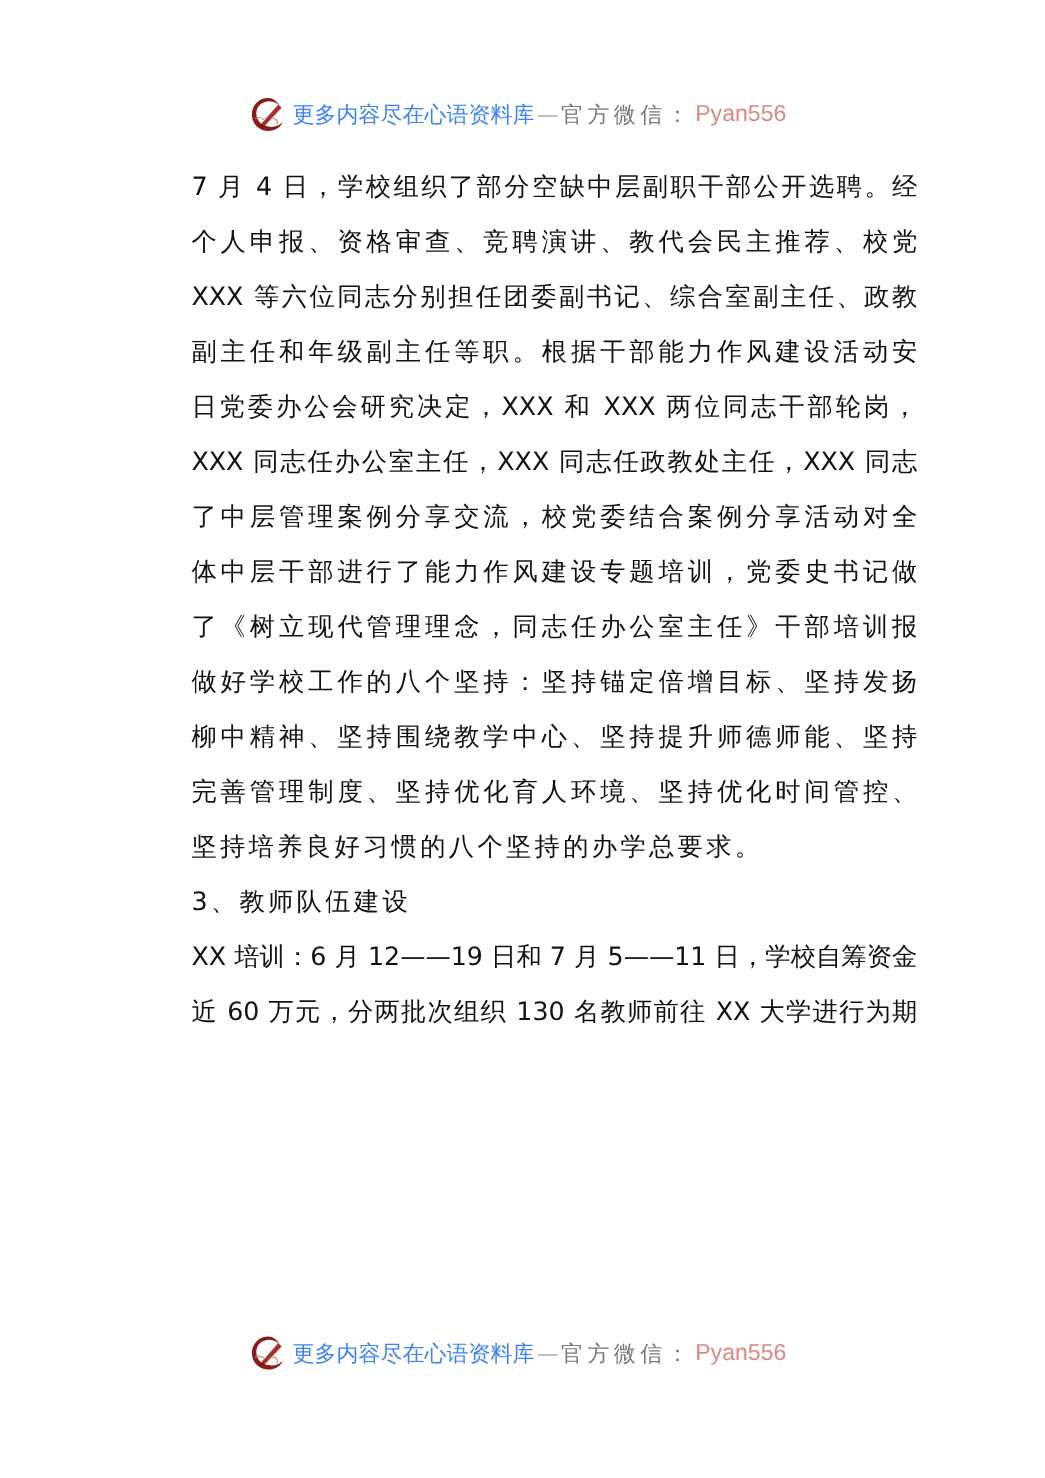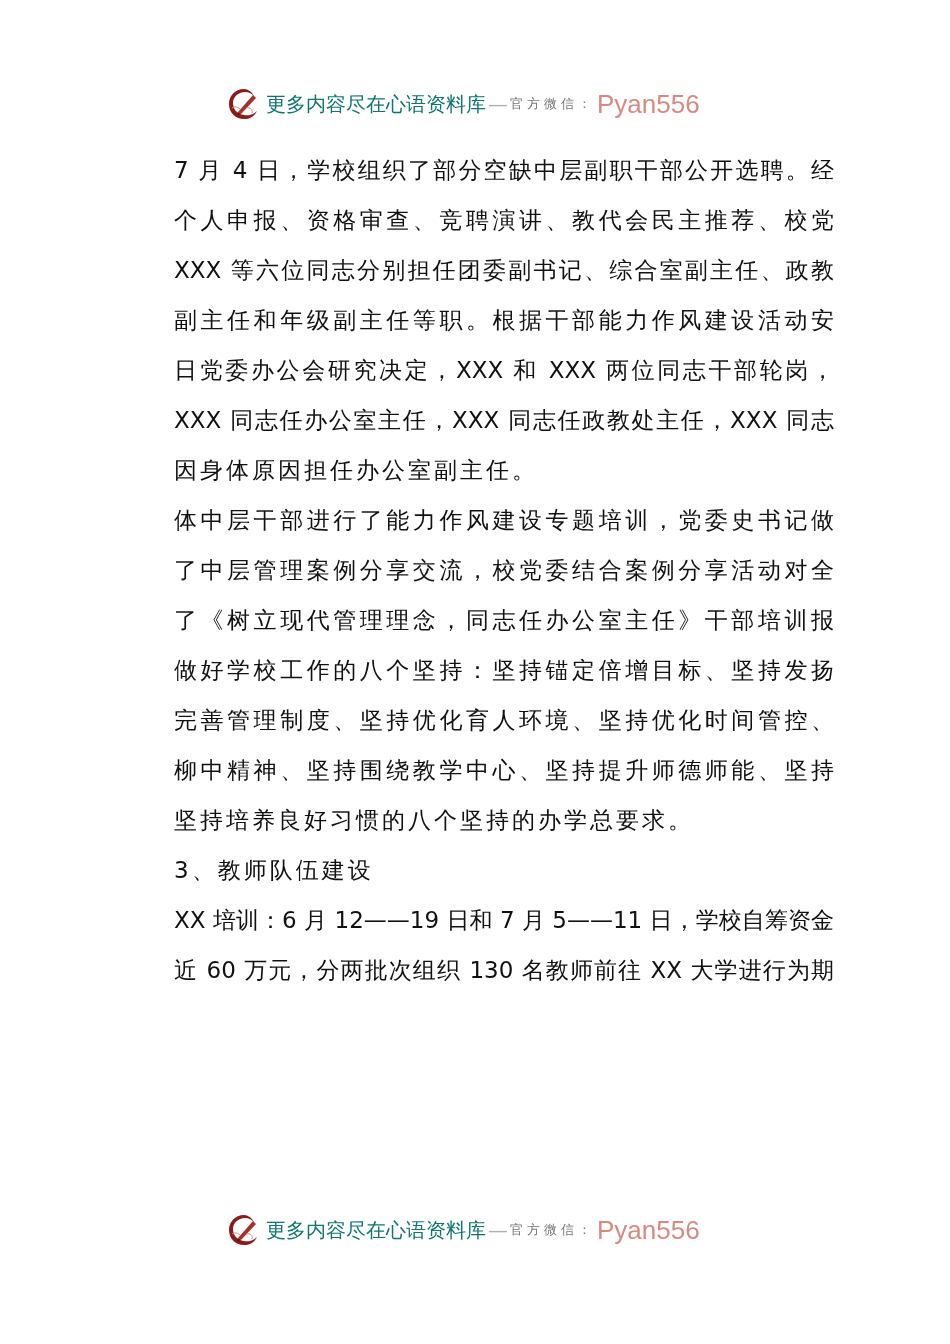--- a/index.html
+++ b/index.html
@@ -27,37 +27,37 @@
     .watermark.bottom { top: 1212px; }
     .wm-logo {
       width: 36px;
       height: 36px;
       margin-right: 4px;
       flex: none;
     }
     .wm-main {
       font-family: "DejaVu Serif", serif;
       font-size: 20px;
-      color: #0f766e;
+      color: #3b82f6;
       letter-spacing: 0px;
     }
     .wm-dash {
       font-size: 20px;
       color: #b0b0b0;
       margin: 0 2px;
     }
     .wm-official {
       font-family: Liberation Serif, serif;
-      font-size: 13px;
+      font-size: 20px;
       color: #777777;
       letter-spacing: 4px;
     }
     .wm-id {
       font-family: "Liberation Sans", sans-serif;
-      font-size: 26px;
+      font-size: 21px;
       color: #d88a80;
       margin-left: 2px;
     }
     .content {
       position: absolute;
       left: 146px;
       top: 145px;
       width: 660px;
       margin-left: 28px;
     }
@@ -94,29 +94,28 @@
 </div>
 
 <div class="content">
   <div>
     <div class="line">7 月 4 日，学校组织了部分空缺中层副职干部公开选聘。经</div>
     <div class="line">个人申报、资格审查、竞聘演讲、教代会民主推荐、校党</div>
     <div class="line">XXX 等六位同志分别担任团委副书记、综合室副主任、政教</div>
     <div class="line">副主任和年级副主任等职。根据干部能力作风建设活动安</div>
     <div class="line">日党委办公会研究决定，XXX 和 XXX 两位同志干部轮岗，</div>
     <div class="line">XXX 同志任办公室主任，XXX 同志任政教处主任，XXX 同志</div>
-    <div class="line last">因身体原因担任办公室副主任。</div>
   </div>
   <div>
+    <div class="line">了中层管理案例分享交流，校党委结合案例分享活动对全</div>
     <div class="line">体中层干部进行了能力作风建设专题培训，党委史书记做</div>
-    <div class="line">了中层管理案例分享交流，校党委结合案例分享活动对全</div>
     <div class="line">了《树立现代管理理念，同志任办公室主任》干部培训报</div>
     <div class="line">做好学校工作的八个坚持：坚持锚定倍增目标、坚持发扬</div>
+    <div class="line">柳中精神、坚持围绕教学中心、坚持提升师德师能、坚持</div>
     <div class="line">完善管理制度、坚持优化育人环境、坚持优化时间管控、</div>
-    <div class="line">柳中精神、坚持围绕教学中心、坚持提升师德师能、坚持</div>
     <div class="line last">坚持培养良好习惯的八个坚持的办学总要求。</div>
   </div>
   <div>
     <div class="line last">3、教师队伍建设</div>
   </div>
   <div>
     <div class="line">XX 培训：6 月 12——19 日和 7 月 5——11 日，学校自筹资金</div>
     <div class="line">近 60 万元，分两批次组织 130 名教师前往 XX 大学进行为期</div>
   </div>
 </div>

